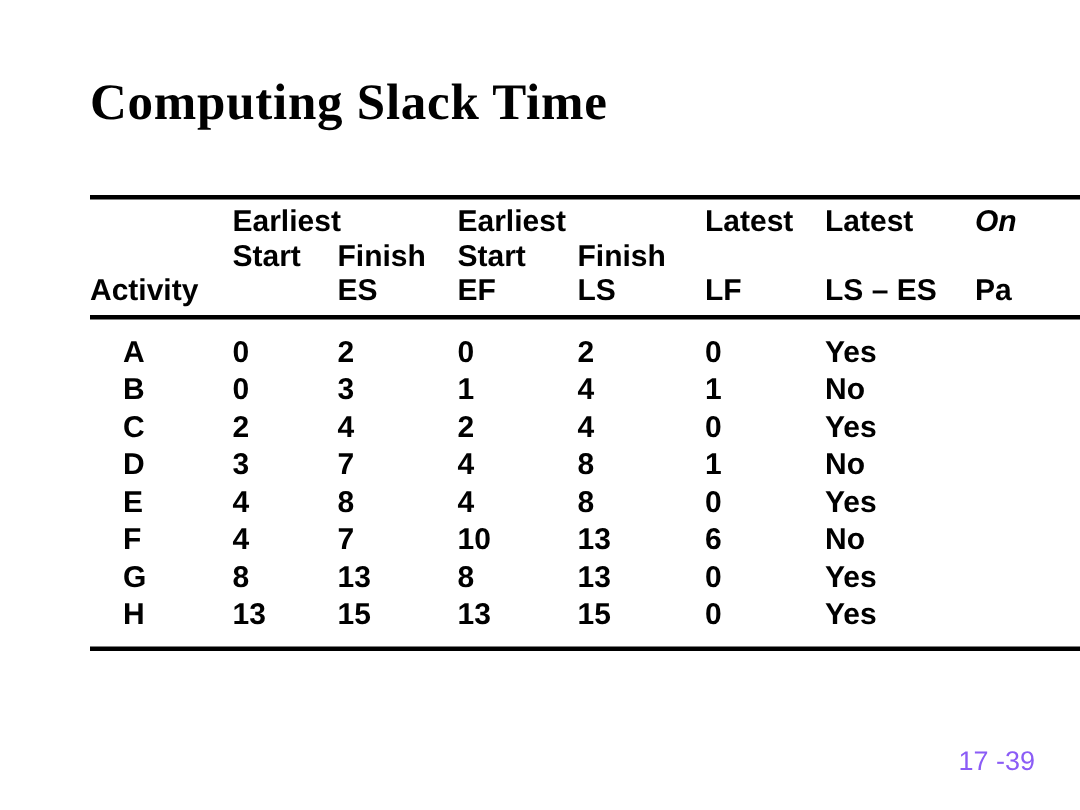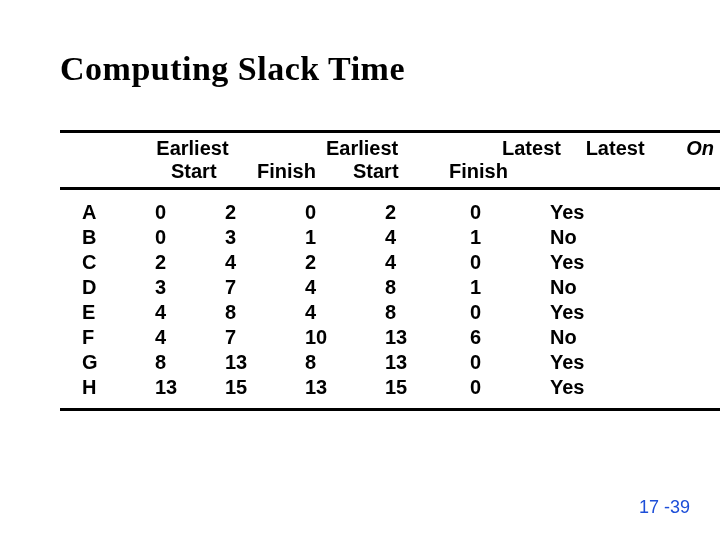--- a/index.html
+++ b/index.html
@@ -55,36 +55,36 @@
   }
   .col-activity { width: 95px;  text-align: left;   padding-left: 22px; box-sizing: border-box;}
   .col-es       { width: 70px;  text-align: left; }
   .col-ef       { width: 80px;  text-align: left; }
   .col-ls       { width: 80px;  text-align: left; }
   .col-lf       { width: 85px;  text-align: left; }
   .col-slack    { width: 80px;  text-align: left; }
   .col-crit     { width: 100px; text-align: left; }
 
   
-  .hdr-line { display:flex;gap:16px; }
+  .hdr-line { display:flex; }
   .hdr-line span { box-sizing: border-box; }
 
   
   .h1 .c1{width:95px;} .h1 .c2{width:70px; } .h1 .c3{width:80px;} .h1 .c4{width:80px;} .h1 .c5{width:85px;} .h1 .c6{width:80px;} .h1 .c7{width:100px;} .h1 .c8{width:40px;font-style:italic;}
   .h2 .c1{width:95px;} .h2 .c2{width:70px; } .h2 .c3{width:80px;} .h2 .c4{width:80px;} .h2 .c5{width:85px;} .h2 .c6{width:80px;} .h2 .c7{width:100px;} .h2 .c8{width:40px;}
   .h3 .c1{width:95px;} .h3 .c2{width:70px; } .h3 .c3{width:80px;} .h3 .c4{width:80px;} .h3 .c5{width:85px;} .h3 .c6{width:80px;} .h3 .c7{width:100px;} .h3 .c8{width:40px;}
 
   .data-block { margin-top: 0; }
 
   .footer {
     position: absolute;
     bottom: 22px;
     right: 30px;
     font-size: 18px;
-    color: #1d4ed8;
+    color: #8b5cf6;
   }
 </style>
 </head>
 <body>
 
 <div class="title">Computing Slack Time</div>
 
 <div class="table-wrap">
   <div class="rule-top"></div>
 
@@ -99,20 +99,30 @@
     <span class="c8">On</span>
   </div>
   <div class="hdr-line h2">
     <span class="c1"></span>
     <span class="c2">Start</span>
     <span class="c3">Finish</span>
     <span class="c4">Start</span>
     <span class="c5">Finish</span>
     <span class="c8"></span>
   </div>
+  <div class="hdr-line h3">
+    <span class="c1" style="padding-left:0;">Activity</span>
+    <span class="c2"></span>
+    <span class="c3">ES</span>
+    <span class="c4">EF</span>
+    <span class="c5">LS</span>
+    <span class="c6">LF</span>
+    <span class="c7">LS – ES</span>
+    <span class="c8">Pa</span>
+  </div>
 
   <div class="rule-mid"></div>
 
   <div class="data-block" id="data-block">
       <div class="data-row">
         <span class="col-activity">A</span>
         <span class="col-es">0</span>
         <span class="col-ef">2</span>
         <span class="col-ls">0</span>
         <span class="col-lf">2</span>

